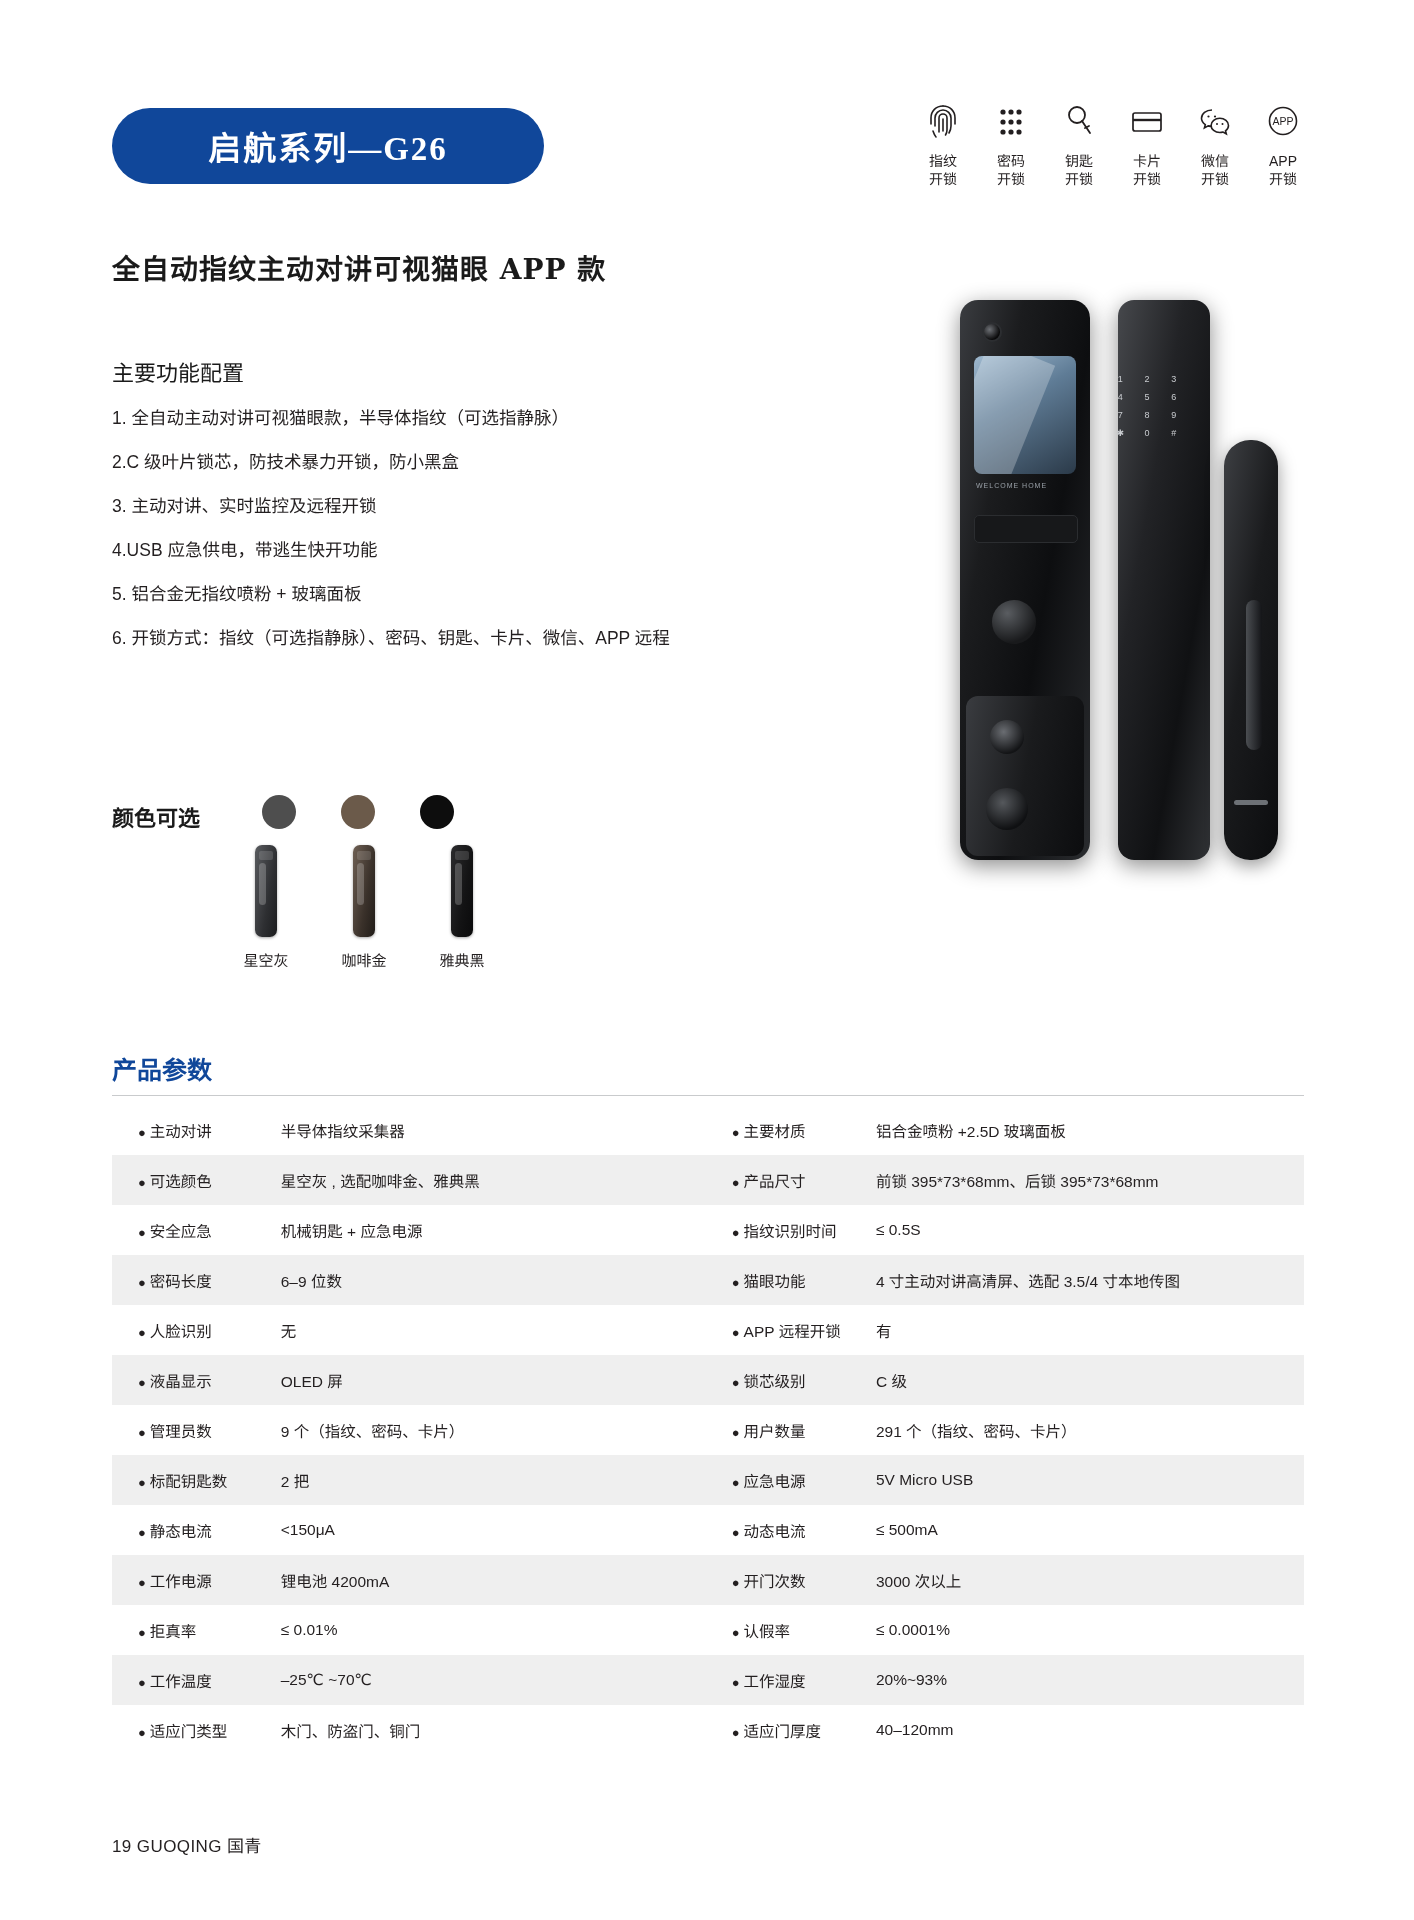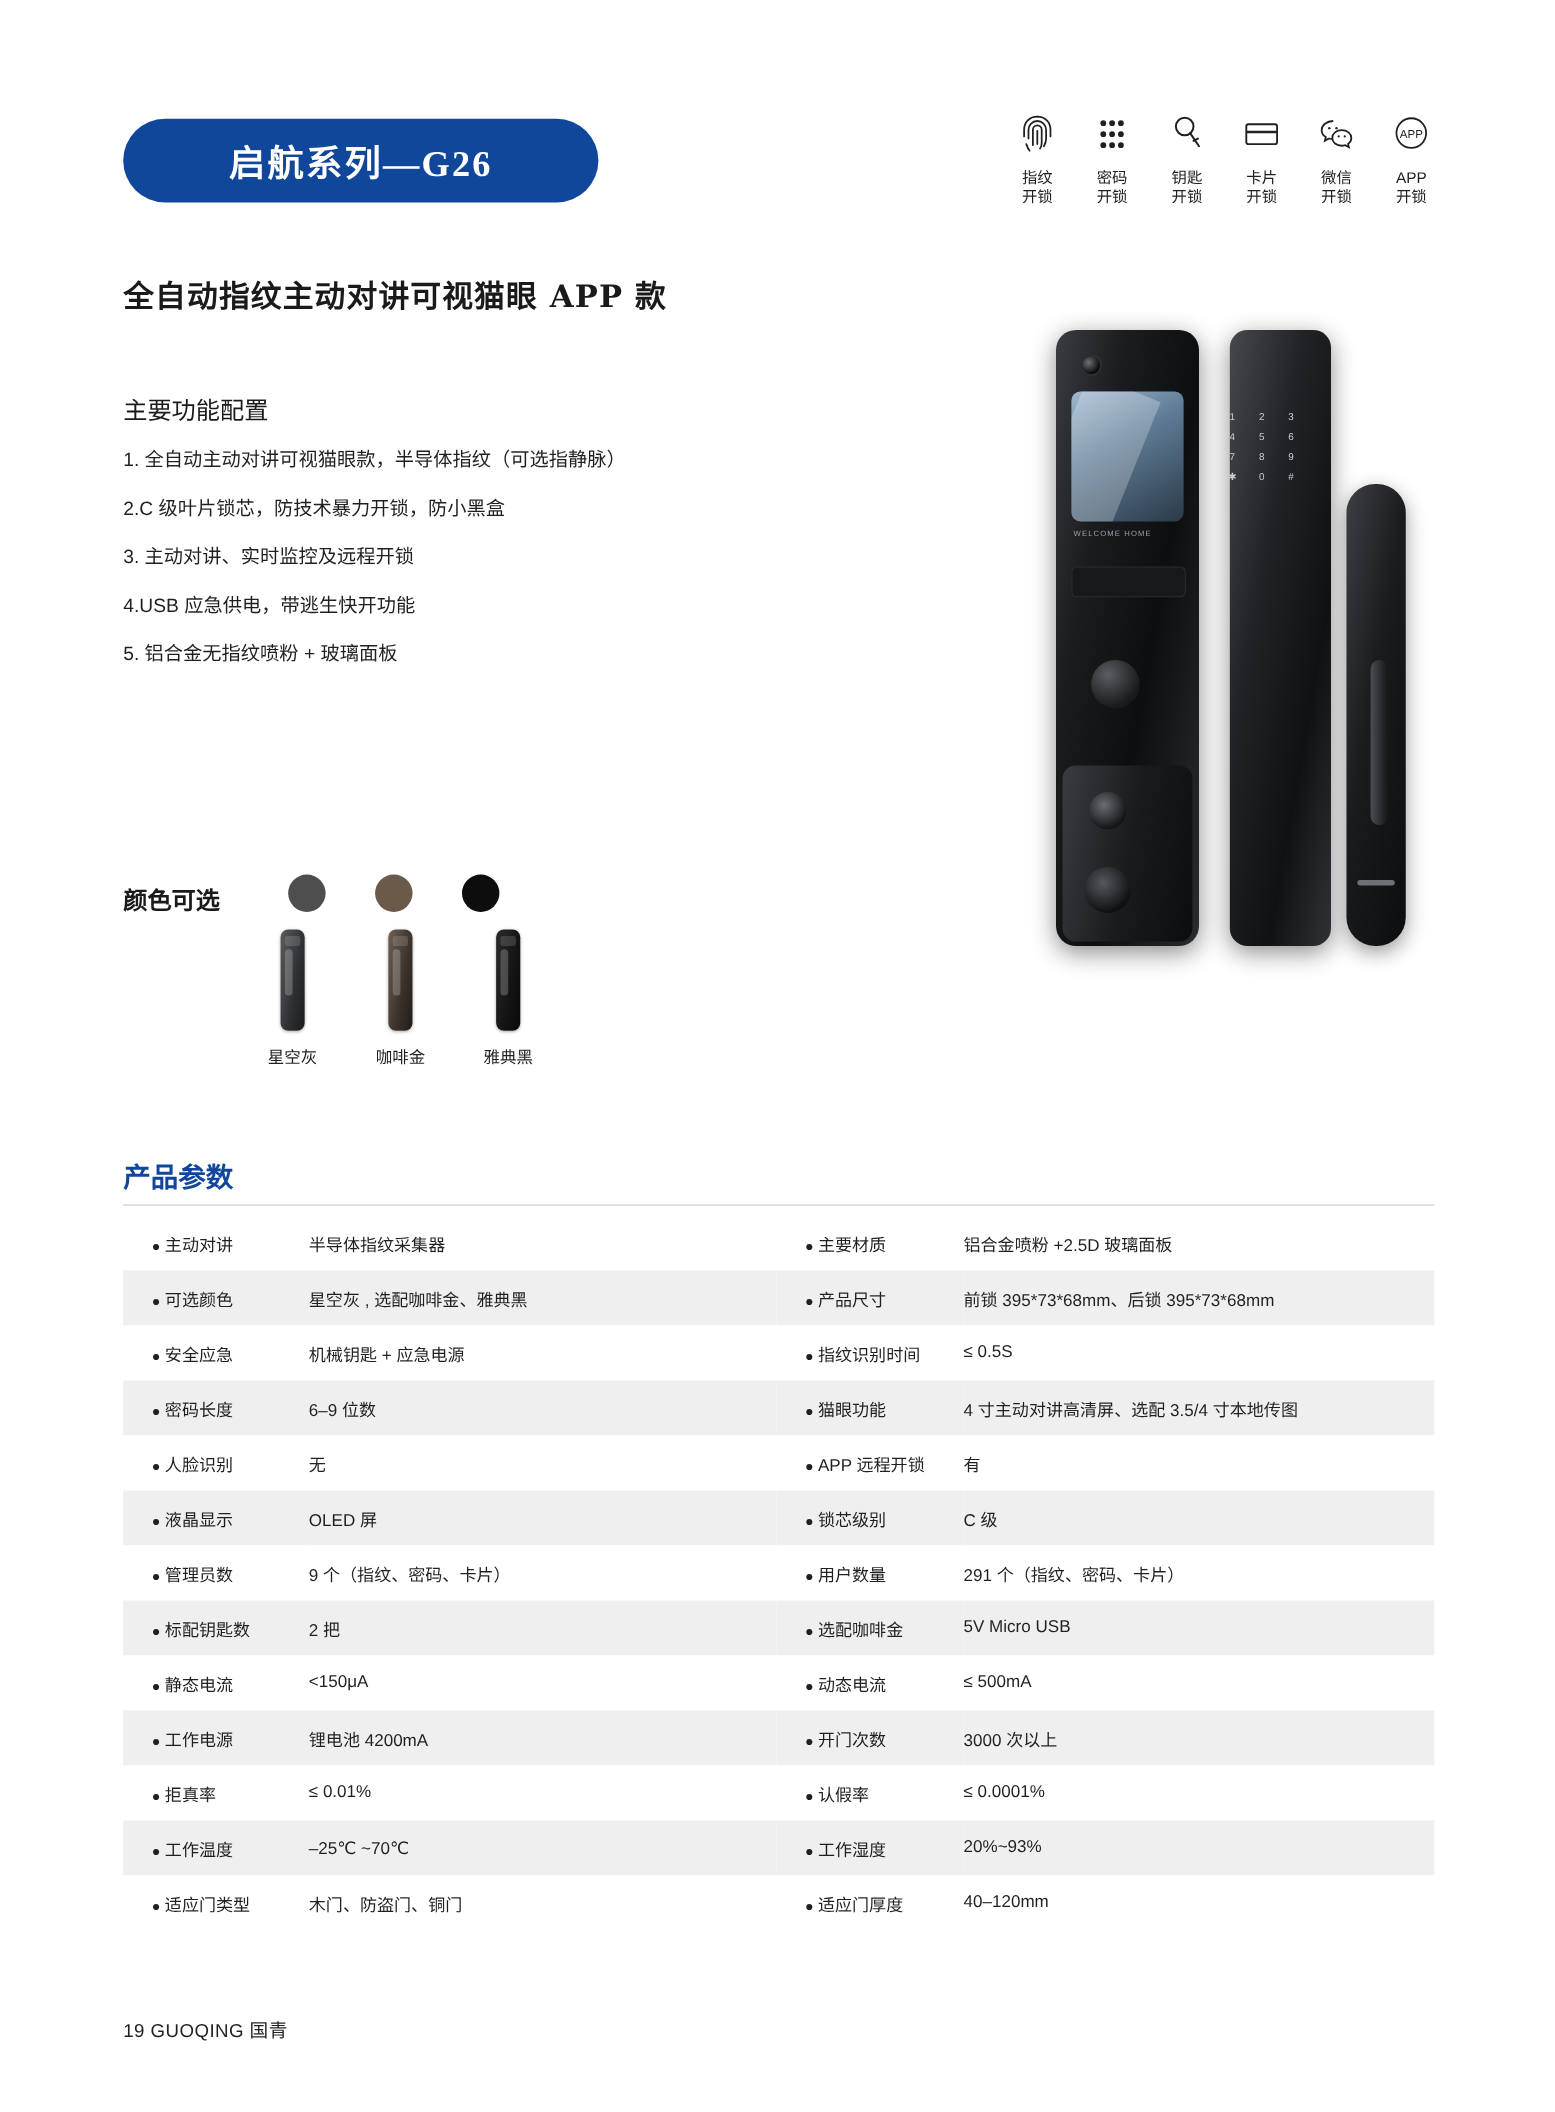--- a/index.html
+++ b/index.html
@@ -472,20 +472,21 @@
   <div class="product-headline">全自动指纹主动对讲可视猫眼 APP 款</div>
 
   <div class="section-title">主要功能配置</div>
   <div class="feature-list">
     <ul>
       <li>1. 全自动主动对讲可视猫眼款，半导体指纹（可选指静脉）</li>
       <li>2.C 级叶片锁芯，防技术暴力开锁，防小黑盒</li>
       <li>3. 主动对讲、实时监控及远程开锁</li>
       <li>4.USB 应急供电，带逃生快开功能</li>
       <li>5. 铝合金无指纹喷粉 + 玻璃面板</li>
+      <li>6. 开锁方式：指纹（可选指静脉）、密码、钥匙、卡片、微信、APP 远程</li>
     </ul>
   </div>
 
   <div class="colors-label">颜色可选</div>
   <div class="swatches">
     <div class="swatch" style="background:#4e4e4e"></div>
     <div class="swatch" style="background:#6b5a4a"></div>
     <div class="swatch" style="background:#0d0d0d"></div>
   </div>
   <div class="color-items">
@@ -590,21 +591,21 @@
       </tr>
       <tr class="odd">
         <td class="c-key"><span class="bullet">●</span><span>管理员数</span></td>
         <td class="c-val">9 个（指纹、密码、卡片）</td>
         <td class="c-key2"><span class="bullet">●</span><span>用户数量</span></td>
         <td class="c-val2">291 个（指纹、密码、卡片）</td>
       </tr>
       <tr class="even">
         <td class="c-key"><span class="bullet">●</span><span>标配钥匙数</span></td>
         <td class="c-val">2 把</td>
-        <td class="c-key2"><span class="bullet">●</span><span>选配咖啡金</span></td>
+        <td class="c-key2"><span class="bullet">●</span><span>应急电源</span></td>
         <td class="c-val2">5V Micro USB</td>
       </tr>
       <tr class="odd">
         <td class="c-key"><span class="bullet">●</span><span>静态电流</span></td>
         <td class="c-val">&lt;150μA</td>
         <td class="c-key2"><span class="bullet">●</span><span>动态电流</span></td>
         <td class="c-val2">≤ 500mA</td>
       </tr>
       <tr class="even">
         <td class="c-key"><span class="bullet">●</span><span>工作电源</span></td>

